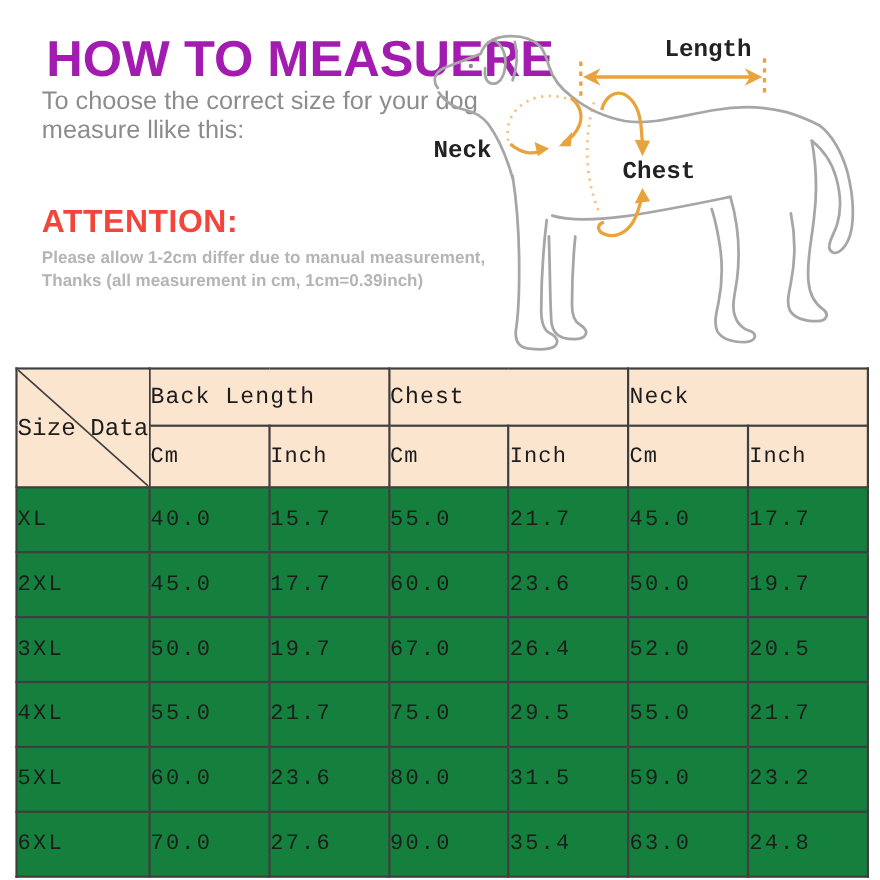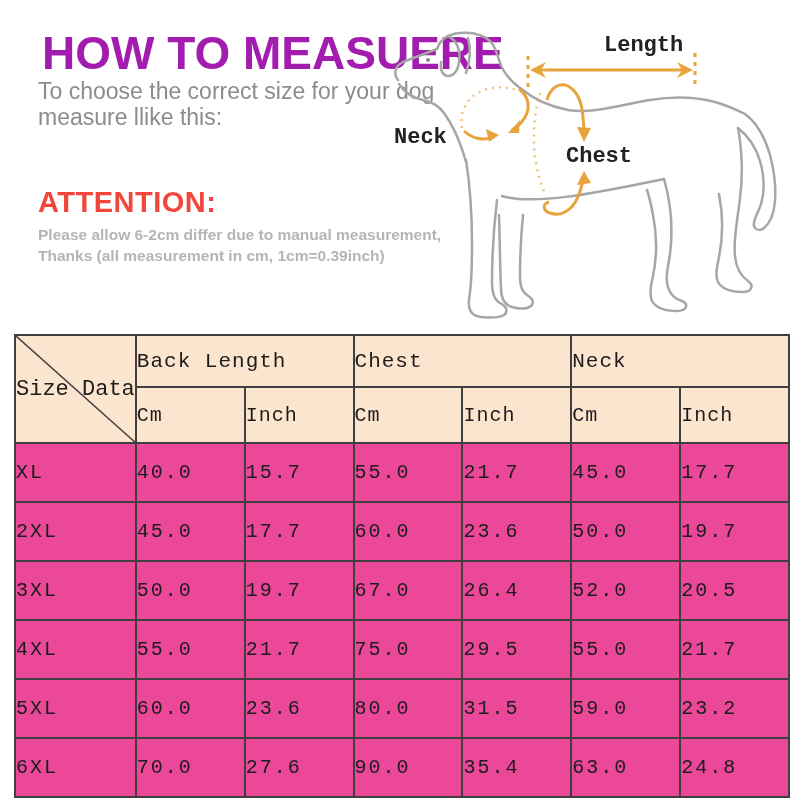--- a/index.html
+++ b/index.html
@@ -22,35 +22,35 @@
   .size-table{position:absolute;left:14px;top:334px;width:776px;border-collapse:collapse;
               font-family:"Liberation Mono","DejaVu Sans Mono",monospace;color:#1c1c1c;}
   .size-table th,.size-table td{border:2px solid #3f3f3f;text-align:left;
               font-weight:normal;padding:0;}
   .size-table thead th{background:#fce5cf;}
   .group-header{height:50px;font-size:21px;letter-spacing:1px;}
   .unit-header{height:54px;font-size:20px;letter-spacing:1px;margin-top:44px;}
   .corner-cell{position:relative;background:#fce5cf;}
   .corner-cell svg{position:absolute;left:0;top:0;width:100%;height:100%;}
   .corner-label{position:relative;font-size:22px;white-space:nowrap;letter-spacing:0px;}
-  .data-row th,.data-row td{height:57px;font-size:20px;letter-spacing:2px;background:#ec4899;}
+  .data-row th,.data-row td{height:57px;font-size:20px;letter-spacing:2px;background:#15803d;}
 </style>
 </head>
 <body>
 
 <div class="page">
 
   <div class="main-title">HOW TO MEASUERE</div>
   <div class="subtitle">
     <div>To choose the correct size for your dog</div>
     <div>measure llike this:</div>
   </div>
   <div class="attention-title">ATTENTION:</div>
   <div class="attention-body">
-    <div>Please allow 6-2cm differ due to manual measurement,</div>
+    <div>Please allow 1-2cm differ due to manual measurement,</div>
     <div>Thanks (all measurement in cm, 1cm=0.39inch)</div>
   </div>
 
   <svg class="dog-svg" viewBox="0 0 420 330">
 
     <g fill="none" stroke="#a6a6a6" stroke-width="2.5" stroke-linecap="round" stroke-linejoin="round">
 
       <path d="M18,80 C13,74 15,66 23,62 L57,49 C60,40 68,34 80,33 C94,32 105,36 111,42
                C115,47 117,53 119,60 C122,70 129,80 140,88 C151,97 167,106 188,110
                C212,114 240,105 270,100 C294,96 316,97 335,102 C349,106 359,111 365,114

